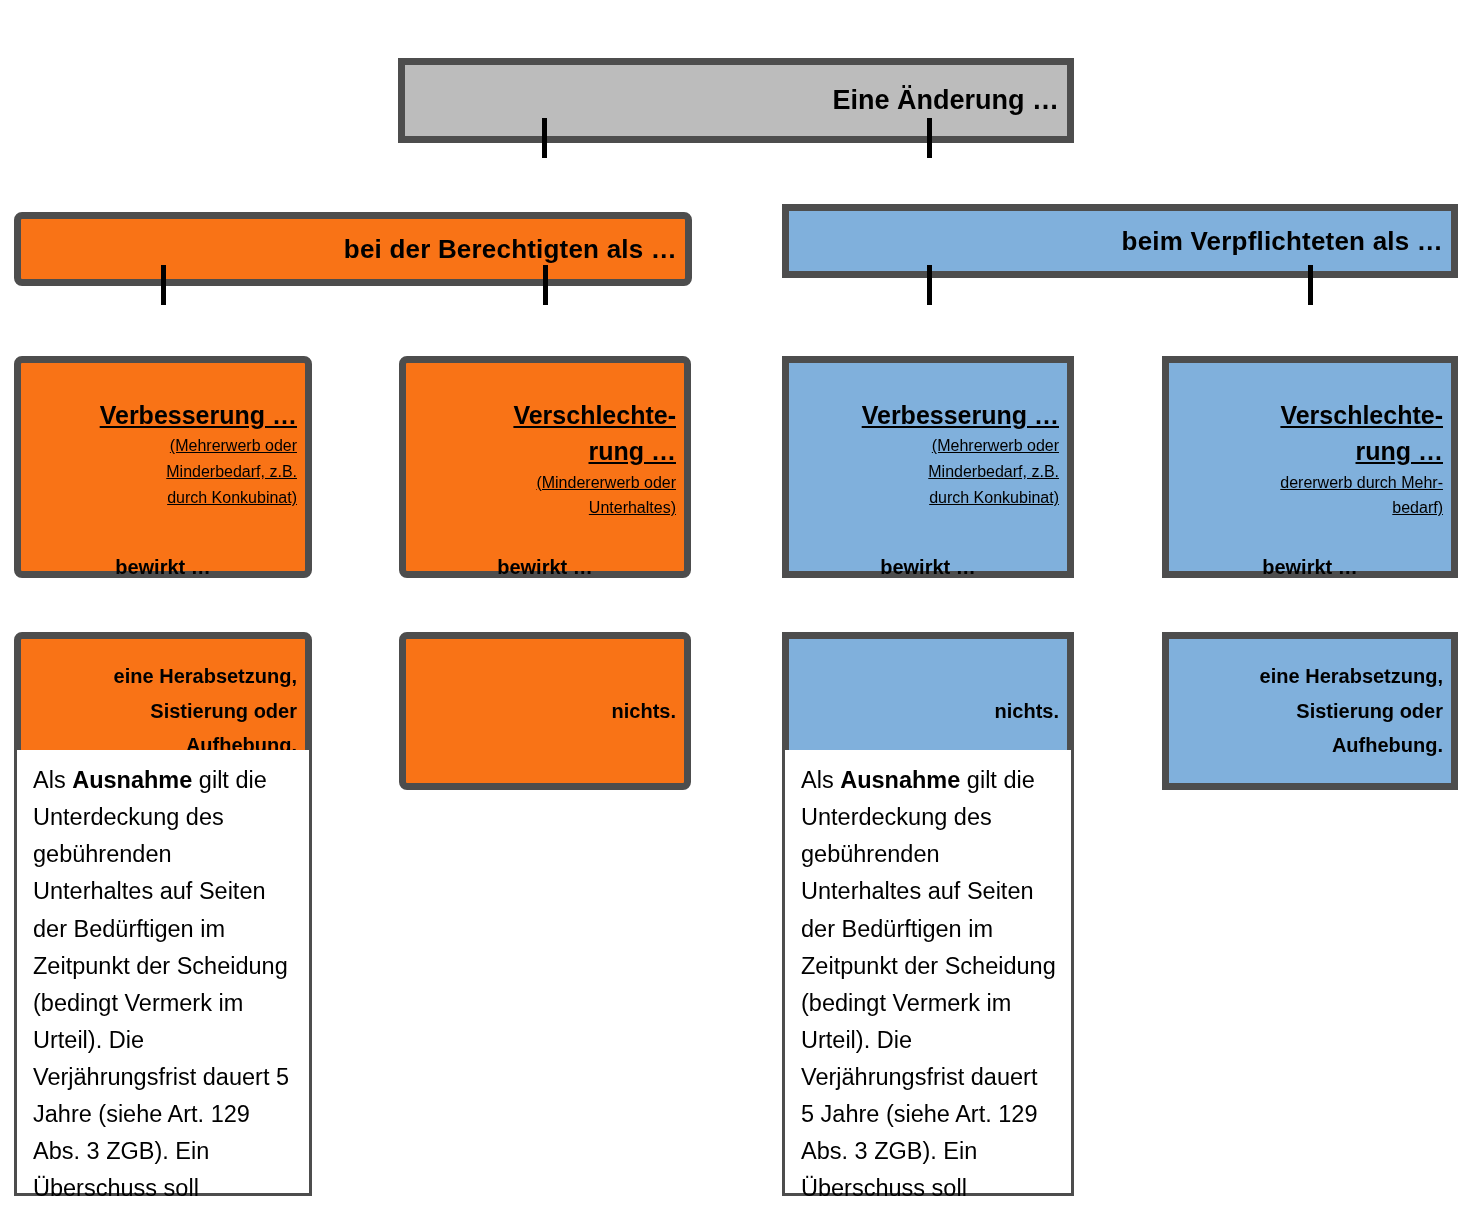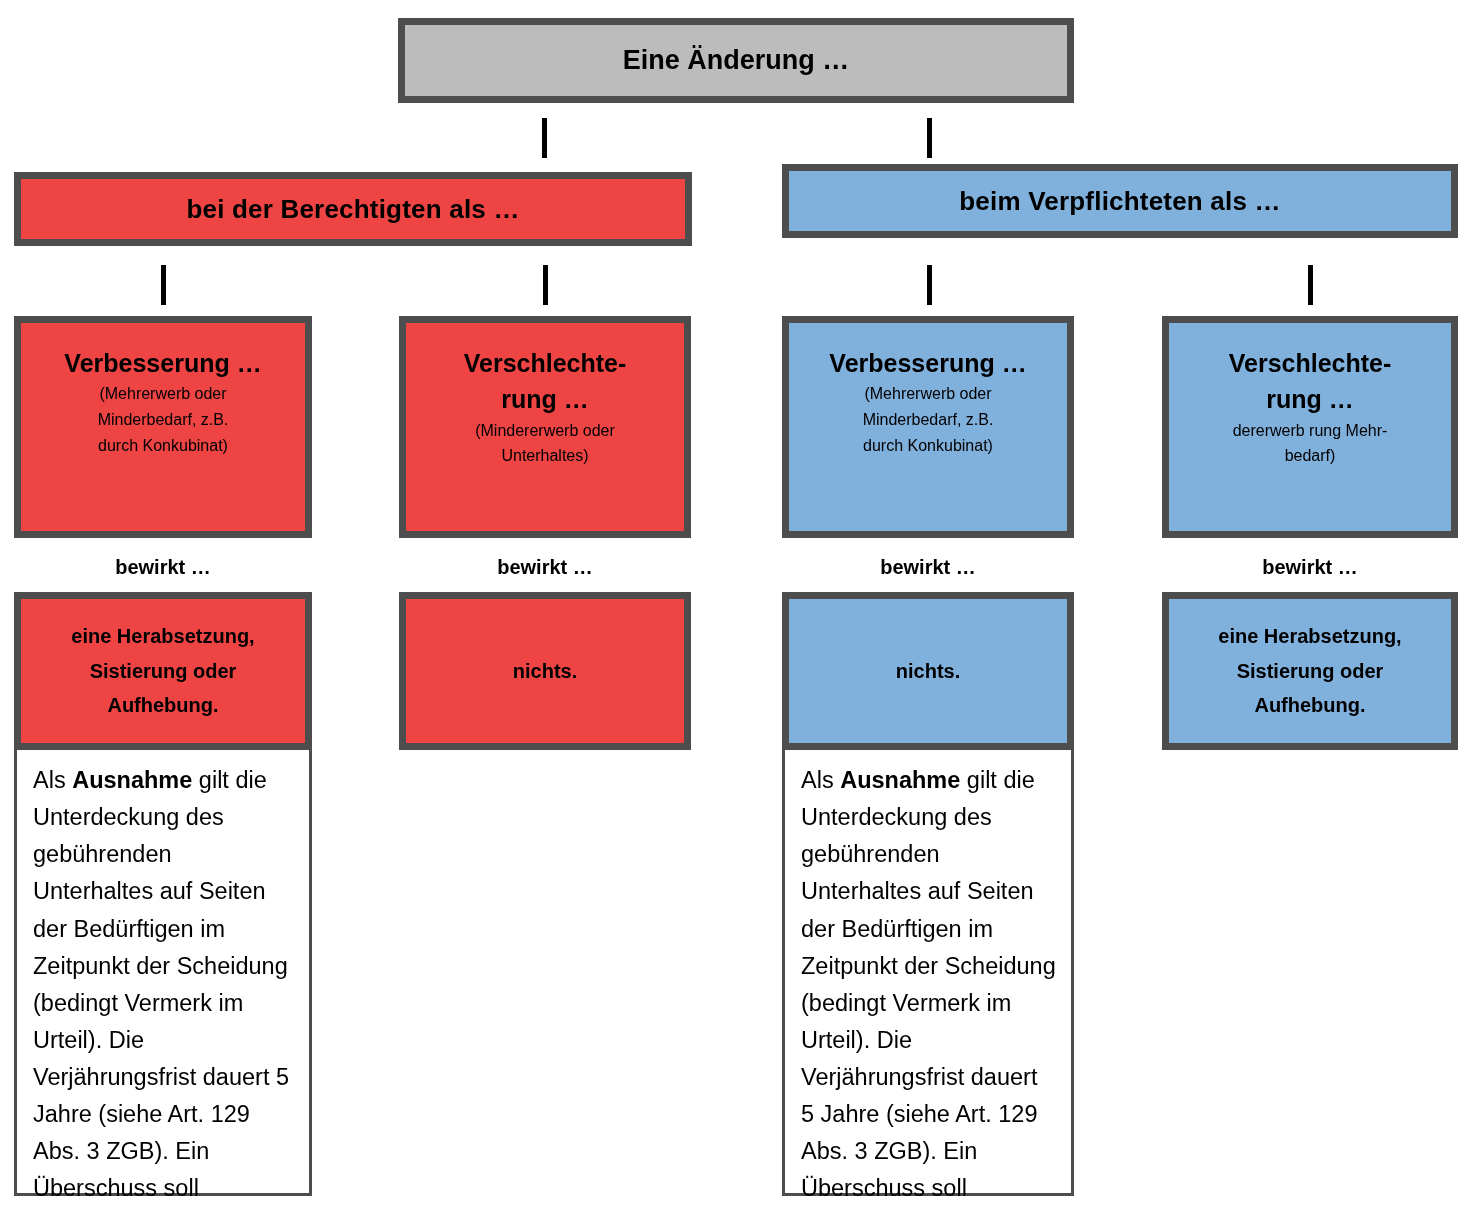--- a/index.html
+++ b/index.html
@@ -20,45 +20,47 @@
     overflow: hidden;
   }
 
   
   .box {
     position: absolute;
     box-sizing: border-box;
     border: 7px solid #4d4d4d;
     display: flex;
     flex-direction: column;
-    align-items: center;
+    align-items: flex-end;
     justify-content: center;
     text-align: center;
     padding: 4px 8px;
+    margin-top: 40px;
   }
   .box.gray   { background: #bcbcbc; }
-  .box.yellow { background: #ef4444; }
+  .box.yellow { background: #f97316; border-radius: 8px; }
   .box.blue   { background: #80b0dc; }
 
   .hdr {
     font-size: 26px;
     font-weight: bold;
     letter-spacing: .2px;
     line-height: 1.25;
   }
   .title-lg {
     font-size: 27px;
     font-weight: bold;
     line-height: 1.3;
   }
 
   
   .lvl3 {
     justify-content: flex-start;
-    padding-top: 22px;
+    padding-top: 34px;
+    text-decoration: underline;
   }
   .lvl3 .head {
     font-size: 25px;
     font-weight: bold;
     line-height: 1.45;
   }
   .lvl3 .sub {
     font-size: 16px;
     font-weight: normal;
     line-height: 1.62;
@@ -163,21 +165,21 @@
   <div class="box blue result" style="left:782px; top:592px; width:292px; height:158px;">
     <div class="rline">nichts.</div>
   </div>
   <div class="note" style="left:782px; top:750px; width:292px; height:446px;">
     <span>Als </span><b>Ausnahme</b><span> gilt die Unterdeckung des gebührenden Unterhaltes auf Seiten der Bedürftigen im Zeitpunkt der Scheidung (bedingt Vermerk im Urteil). Die Verjährungsfrist dauert 5 Jahre (siehe Art. 129 Abs. 3 ZGB). Ein Überschuss soll erstrangig dafür dienen.</span>
   </div>
 
   <div class="box blue lvl3" style="left:1162px; top:316px; width:296px; height:222px;">
     <div class="head">Verschlechte-</div>
     <div class="head">rung …</div>
-    <div class="sub">dererwerb rung Mehr-</div>
+    <div class="sub">dererwerb durch Mehr-</div>
     <div class="sub">bedarf)</div>
   </div>
   <div class="caption" style="left:1162px; top:556px; width:296px;">bewirkt …</div>
   <div class="box blue result" style="left:1162px; top:592px; width:296px; height:158px;">
     <div class="rline">eine Herabsetzung,</div>
     <div class="rline">Sistierung oder</div>
     <div class="rline">Aufhebung.</div>
   </div>
 
 </div>

